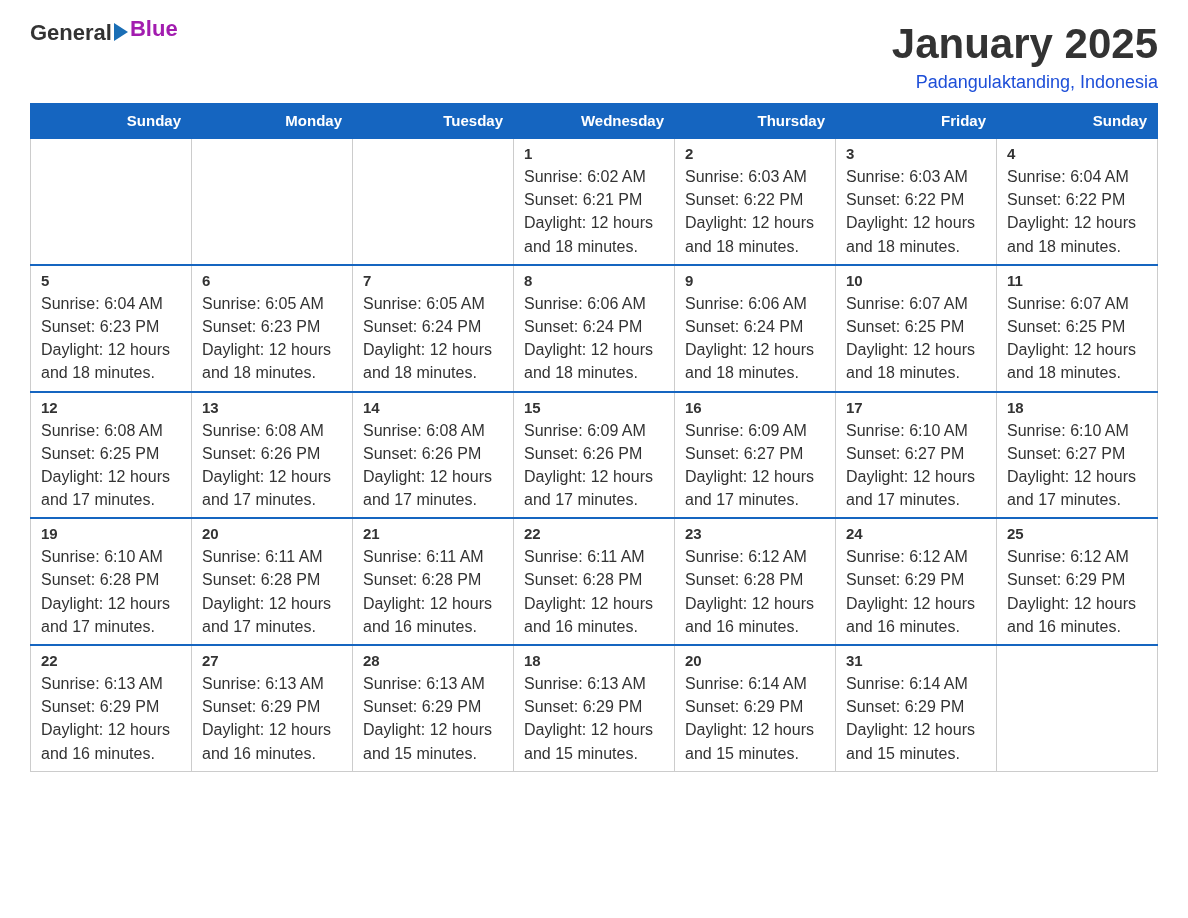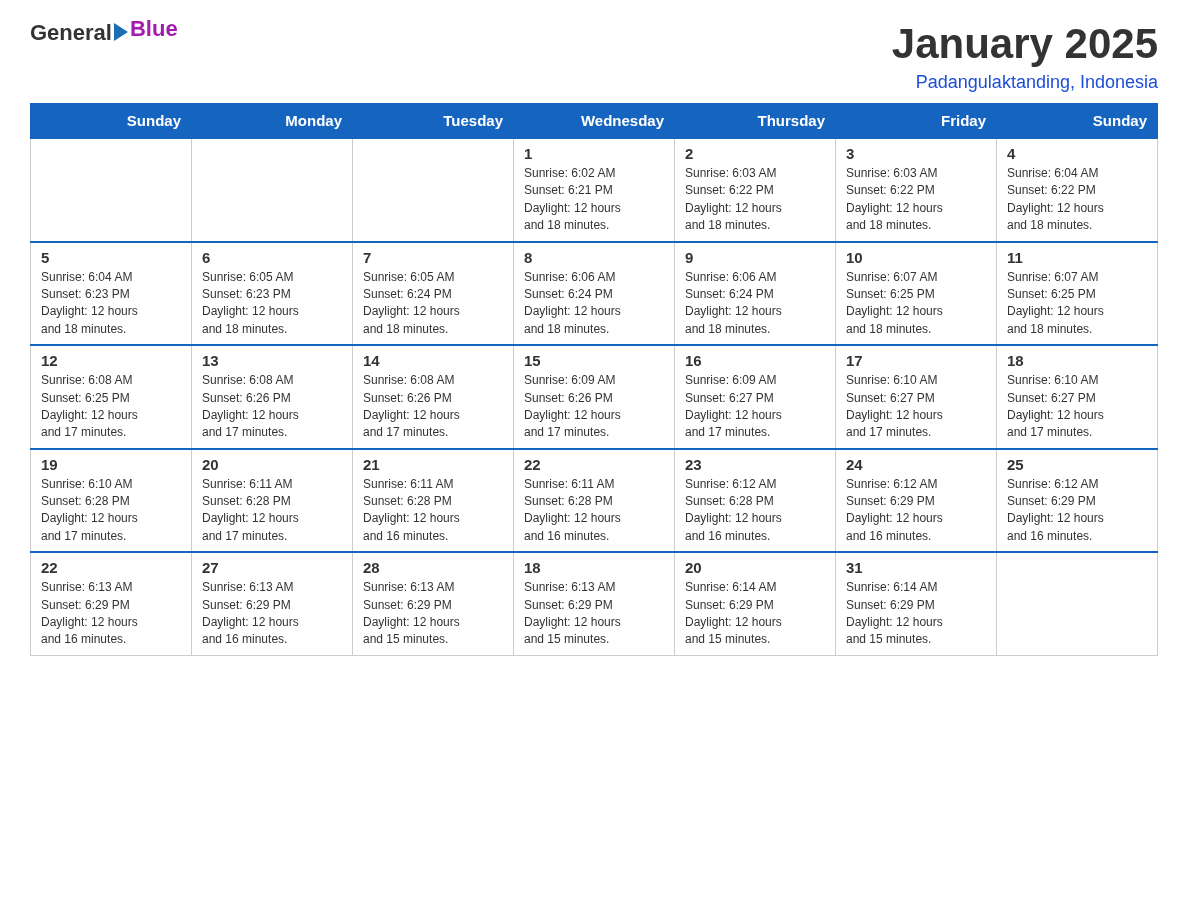--- a/index.html
+++ b/index.html
@@ -55,21 +55,21 @@
       min-height: 90px;
     }
     .day-number {
       font-size: 15px;
       font-weight: bold;
       color: #333;
       display: block;
       margin-bottom: 3px;
     }
     .day-info {
-      font-size: 12px;
+      font-size: 16px;
       color: #333;
       line-height: 1.45;
     }
     tbody tr td.empty {
       background: #fff;
     }
     
     .logo-wrapper {
       display: flex;
       flex-direction: row;

